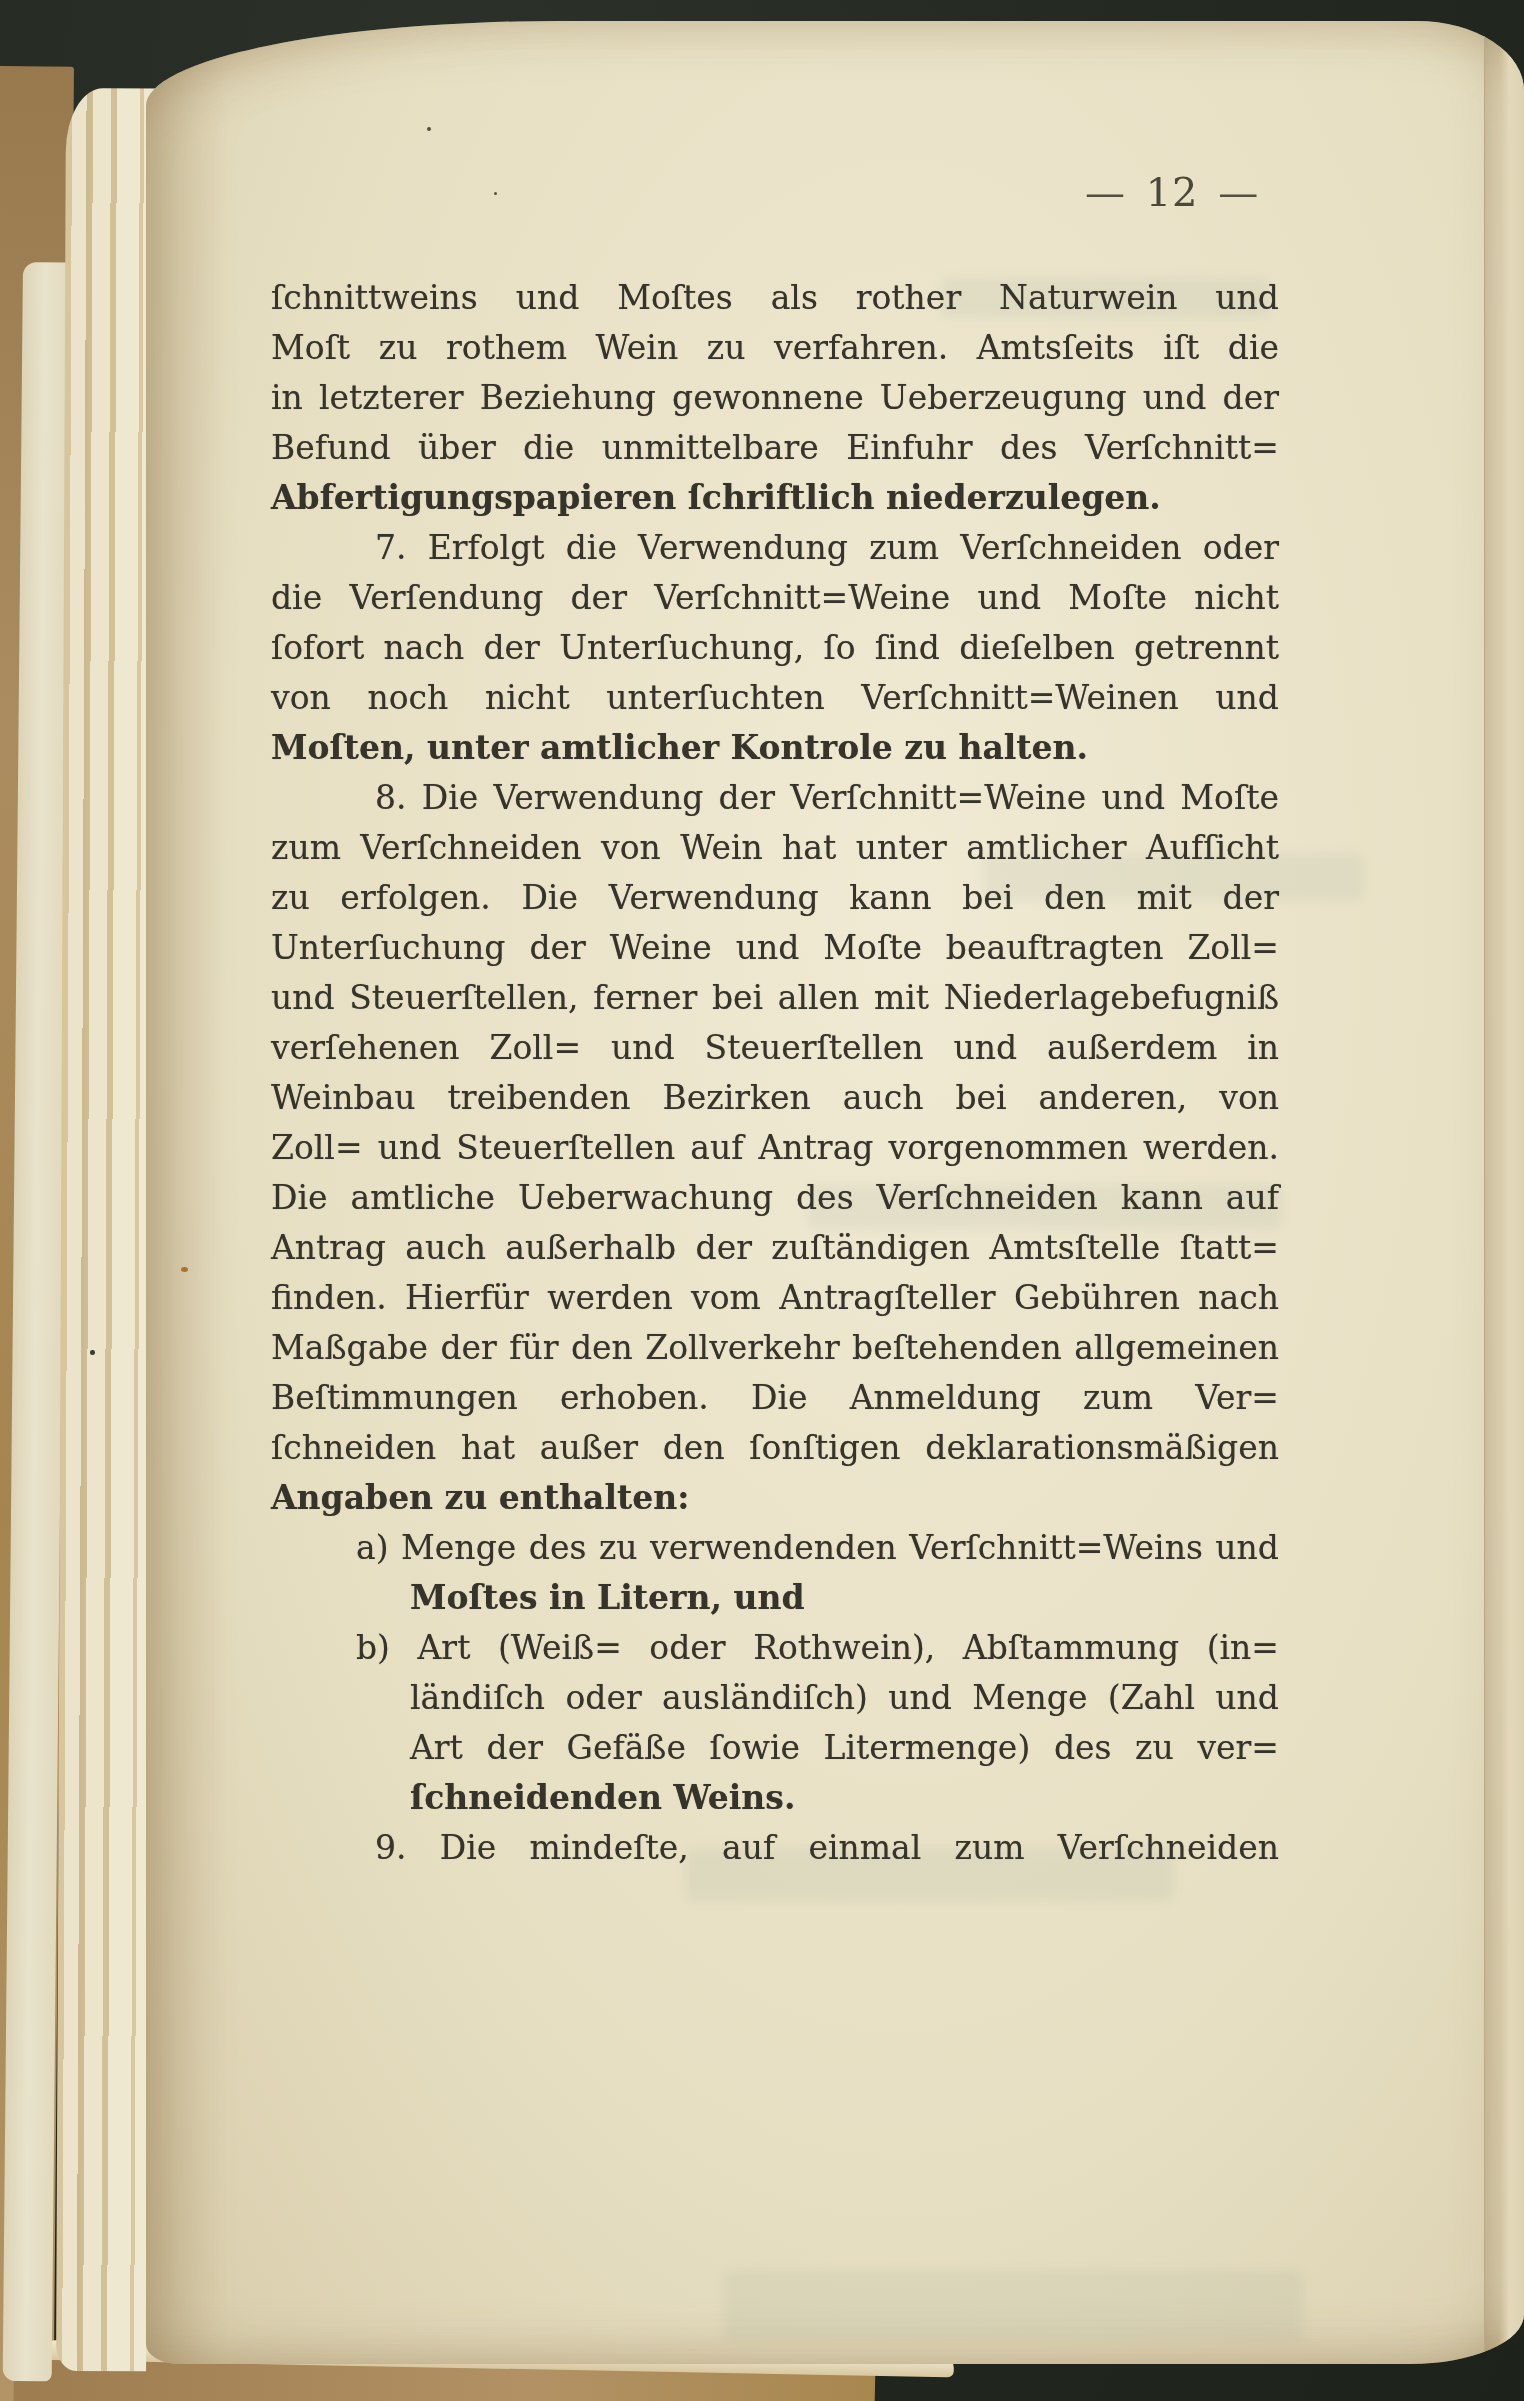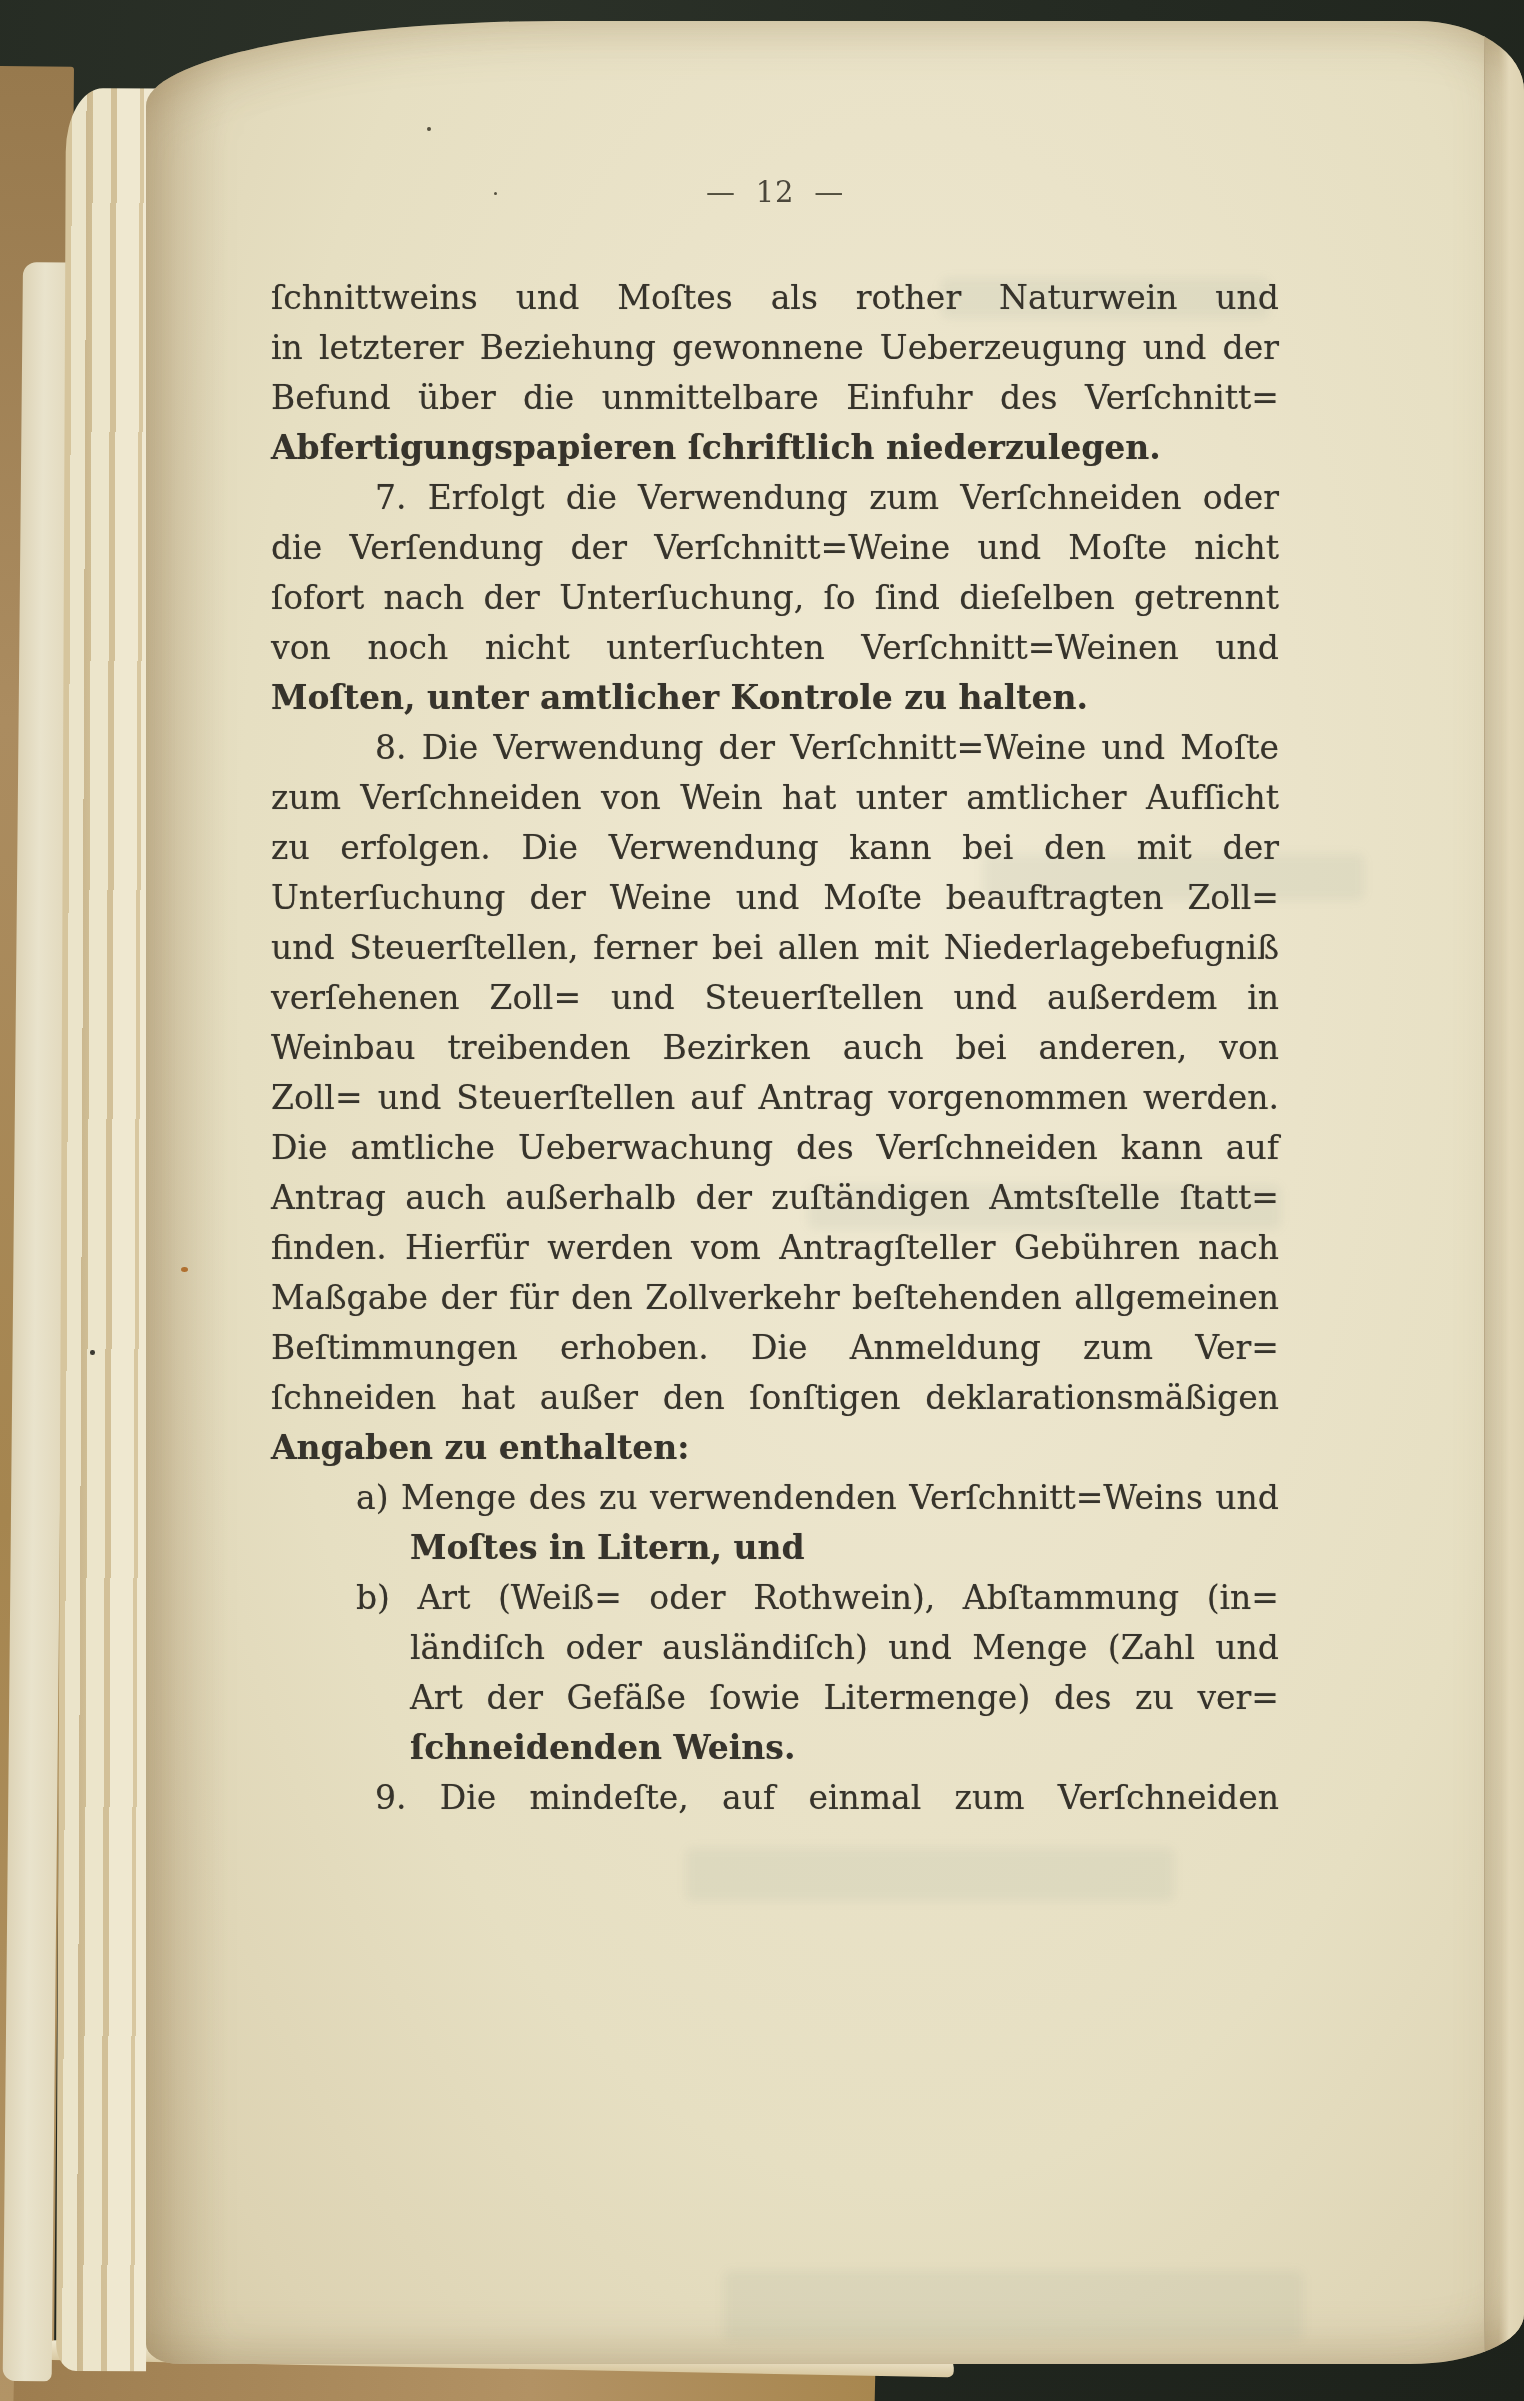--- a/index.html
+++ b/index.html
@@ -105,21 +105,21 @@
   .g5 { left:724px;  top:2271px; width:579px; height:69px; }
   .speck { border-radius:50%; z-index:9; }
   .s1 { left:90px;  top:1350px; width:4.6px; height:4.6px; background:#3c3a33; }
   .s2 { left:181px;  top:1267px; width:6.9px; height:5.3px; background:#b07030; }
   .s3 { left:427px;  top:127px;  width:3.8px; height:3.8px; background:#55503f; }
   .s4 { left:494px;  top:192px;  width:3px; height:3px; background:#55503f; }
 
   
   .pagenum {
     left:271px; top:166px; width:1008px; height:53px; z-index:10;
-    text-align:center; font-size:29px; color:#4b473b; line-height:53px;
+    text-align:right; font-size:40px; color:#4b473b; line-height:53px;
     letter-spacing:0.8px;
   }
   .pagenum span { position:static; }
   .pagenum .dash { margin:0 20px; color:#53503f; }
   .textblock {
     left:271px; top:273px; width:1008px; height:1753px; z-index:10;
     color:#36332b; font-size:33px;
   }
   .ln {
     position:static; display:block; height:50px; line-height:50px;
@@ -159,20 +159,21 @@
   <div class="speck s2"></div>
   <div class="speck s3"></div>
   <div class="speck s4"></div>
 
   <div class="pagenum">
     <span class="dash">—</span><span>12</span><span class="dash">—</span>
   </div>
 
   <div class="textblock">
     <div class="ln">ſchnittweins und Moſtes als rother Naturwein und</div>
+    <div class="ln">Moſt zu rothem Wein zu verfahren. Amtsſeits iſt die</div>
     <div class="ln">in letzterer Beziehung gewonnene Ueberzeugung und der</div>
     <div class="ln">Befund über die unmittelbare Einfuhr des Verſchnitt=</div>
     <div class="ln flush">Abfertigungspapieren ſchriftlich niederzulegen.</div>
     <div class="ln indent-para">7. Erfolgt die Verwendung zum Verſchneiden oder</div>
     <div class="ln">die Verſendung der Verſchnitt=Weine und Moſte nicht</div>
     <div class="ln">ſofort nach der Unterſuchung, ſo ſind dieſelben getrennt</div>
     <div class="ln">von noch nicht unterſuchten Verſchnitt=Weinen und</div>
     <div class="ln flush">Moſten, unter amtlicher Kontrole zu halten.</div>
     <div class="ln indent-para">8. Die Verwendung der Verſchnitt=Weine und Moſte</div>
     <div class="ln">zum Verſchneiden von Wein hat unter amtlicher Aufſicht</div>

